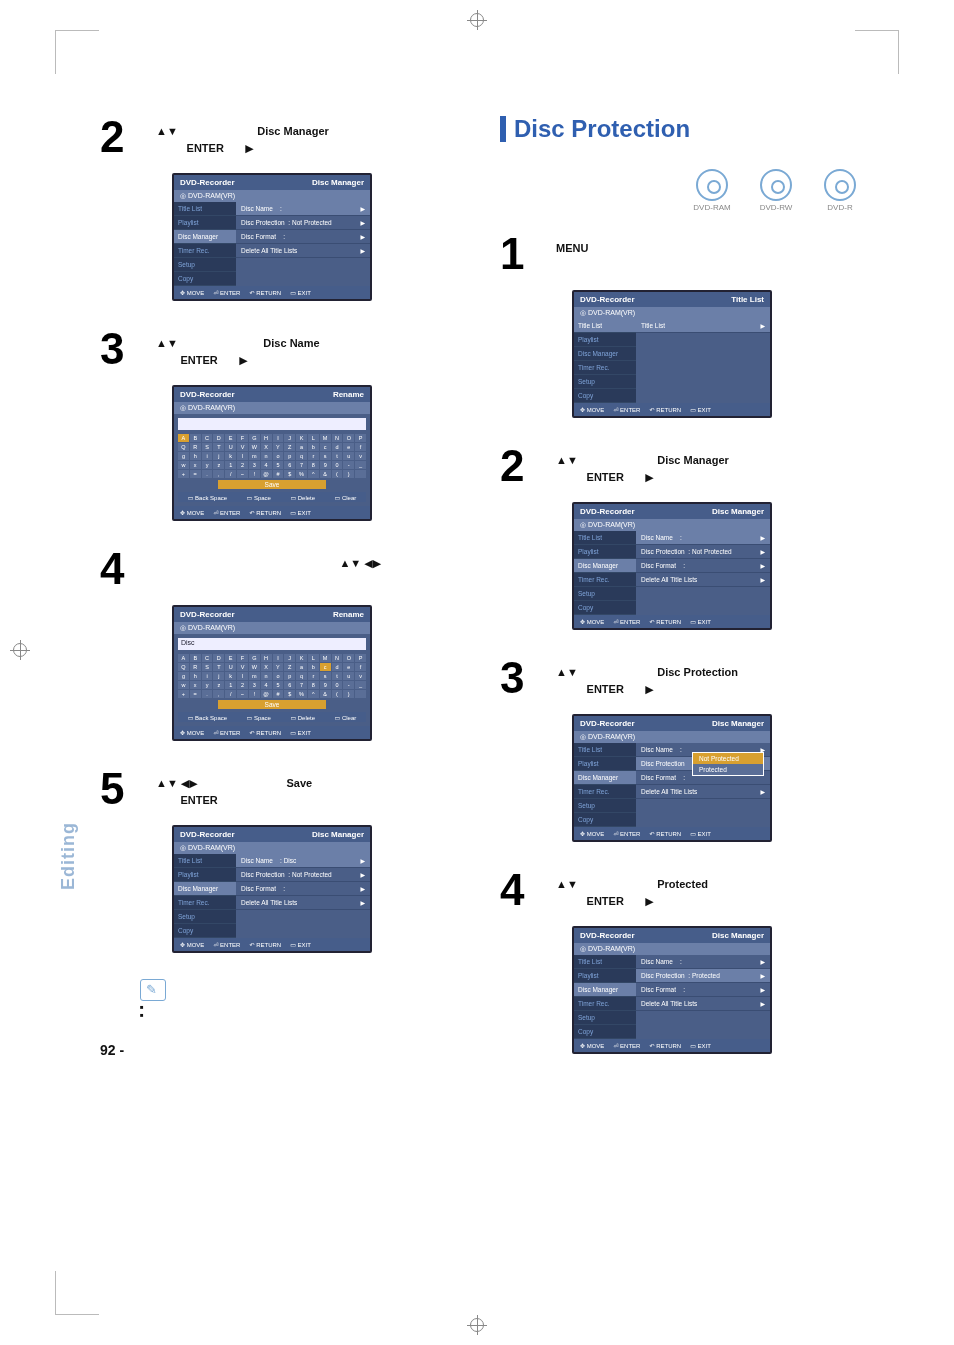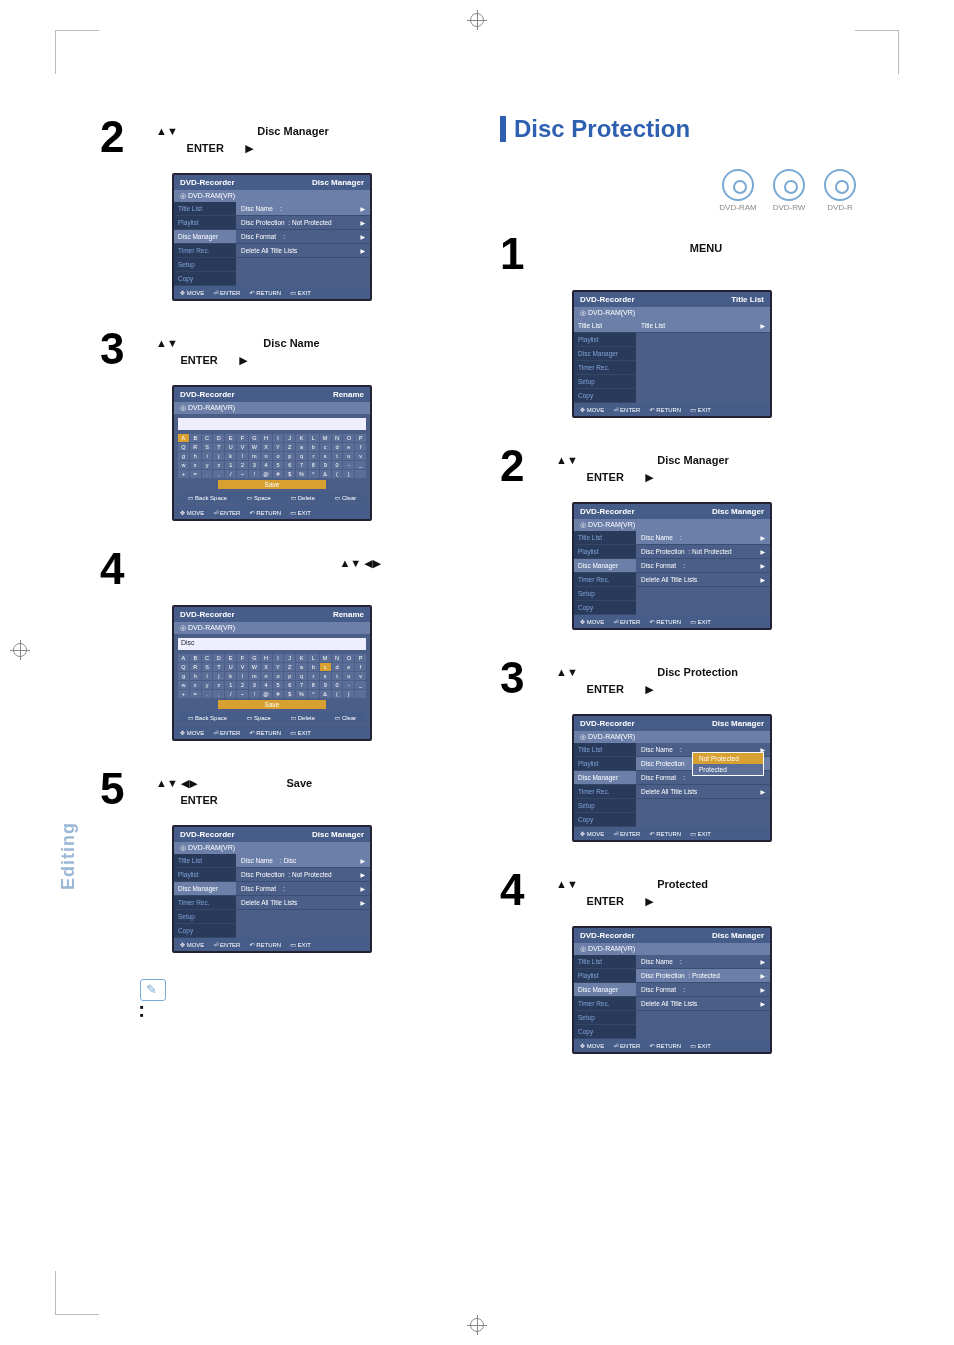--- a/index.html
+++ b/index.html
@@ -40,21 +40,21 @@
   .kb-grid { display:grid; grid-template-columns: repeat(16, 1fr); gap:1px;}
   .kb-grid span { background:#5a6e97; text-align:center; font-size:5.5px; padding:1px 0; color:#fff;}
   .kb-grid span.sel { background:#d8a030; }
   .kb-save { background:#d8a030; text-align:center; margin:2px 40px 3px; font-size:6.5px; padding:1px;}
   .kb-actions { display:flex; justify-content:space-around; font-size:6px; padding:2px 0 1px; background:#465d8a;}
 
   .section-head { display:flex; align-items:center; gap:8px; margin-bottom:26px;}
   .section-bar { width:6px; height:26px; background:#2f5fb0;}
   .section-title { font-size:24px; font-weight:bold; color:#2f5fb0;}
 
-  .disc-icons { display:flex; gap:11px; justify-content:flex-end; margin-bottom:20px;}
+  .disc-icons { display:flex; gap:24px; justify-content:flex-end; margin-bottom:20px;}
   .disc { width:40px; text-align:center;}
   .disc .circle{ width:32px;height:32px;border:2px solid #7aa9d4;border-radius:50%; margin:0 auto 2px; position:relative;}
   .disc .circle::after{content:"";position:absolute;top:9px;left:9px;width:10px;height:10px;border:2px solid #7aa9d4;border-radius:50%;}
   .disc .lbl{font-size:8px;color:#888;}
 
   .side-tab { position:absolute; left:58px; top:890px; transform:rotate(-90deg); transform-origin:left top; font-size:18px; font-weight:bold; color:#9bb7d6; letter-spacing:1px;}
 
   .note-block { margin:8px 0 0 40px; font-size:10px; }
   .note-block .note-icon { display:inline-block; width:26px; height:22px; border:1.5px solid #7aa9d4; border-radius:3px; vertical-align:top; position:relative; margin-right:8px;}
   .note-block .note-icon::after{content:"✎"; position:absolute; top:2px; left:5px; color:#7aa9d4; font-size:13px;}
@@ -437,20 +437,21 @@
   </div>
 
   <div class="note-block">
     <span class="note-icon"></span>
     <ul>
       <li></li>
       <li></li>
     </ul>
   </div>
 
+  <div class="page-num">92 -</div>
 </div>
 
 <div class="col">
   <div class="section-head">
     <div class="section-bar"></div>
     <div class="section-title">Disc Protection</div>
   </div>
 
   <div class="disc-icons">
     <div class="disc">
@@ -462,21 +463,21 @@
             <div class="lbl">DVD-RW</div>
           </div>
     <div class="disc">
             <div class="circle"></div>
             <div class="lbl">DVD-R</div>
           </div>
   </div>
 
   <div class="step">
     <div class="step-num">1</div>
-    <div class="step-body" style="text-align:center; padding-right:4px;">
+    <div class="step-body" style="text-align:left; padding-right:4px;">
       <b>MENU</b>
     </div>
   </div>
   <div class="screenshot">
     <div class="ss-header">
             <span>DVD-Recorder</span>
             <span>Title List</span>
           </div>
     <div class="ss-sub">◎ <span>DVD-RAM(VR)</span></div>
     <div class="ss-body">

